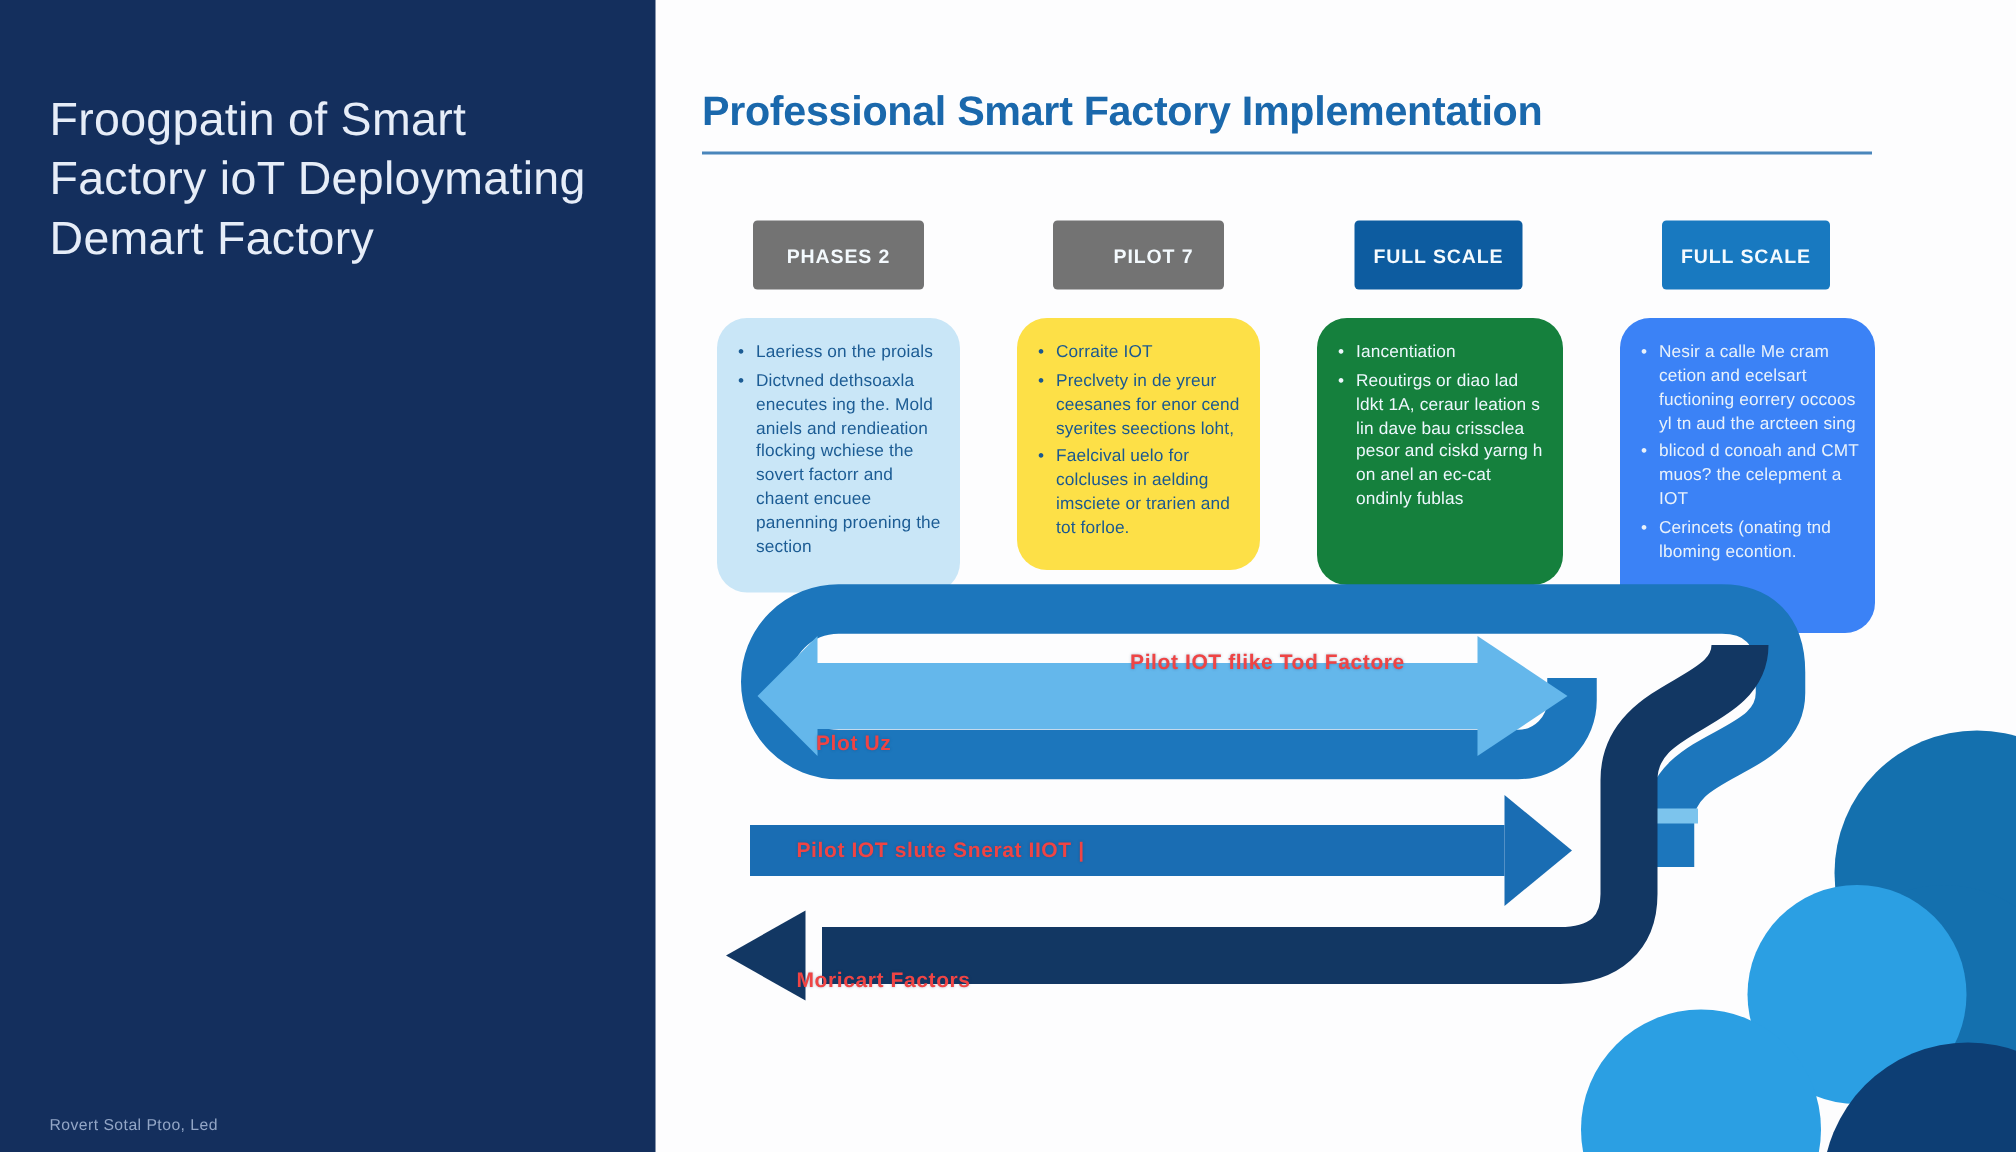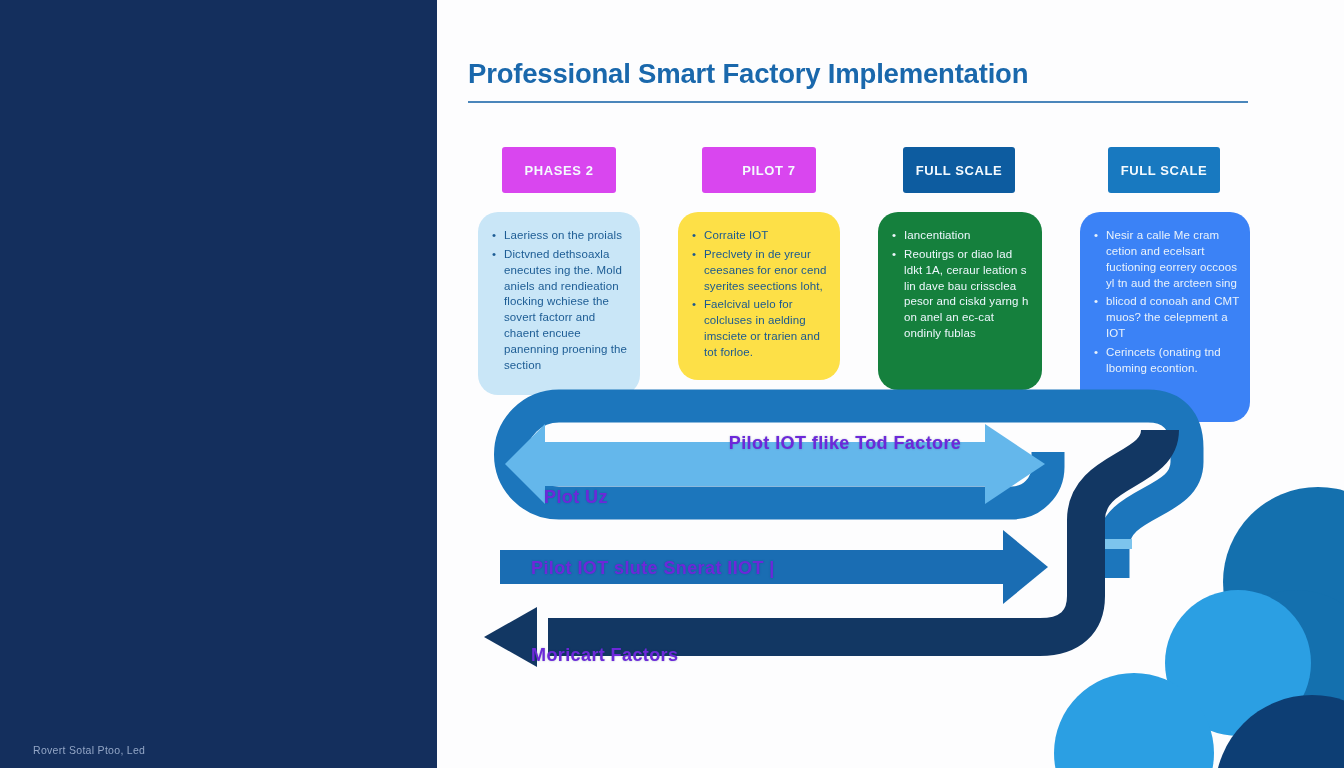--- a/index.html
+++ b/index.html
@@ -86,54 +86,55 @@
     font-size: 11.5px;
     line-height: 1.38;
     margin-bottom: 3px;
     letter-spacing: 0.1px;
   }
   .phase-card li::before {
     content: "\2022";
     position: absolute;
     left: 1px; top: 0;
   }
-  .hdr-1, .hdr-2 { background: #d946ef; }
+  .hdr-1, .hdr-2 { background: #737373; }
   .hdr-3 { background: #0d5ca0; }
   .hdr-4 { background: #1879c0; }
   .card-1 { left: 478px; width: 162px; height: 183px; background: #c9e6f7; color: #1c5c94; }
   .card-2 { left: 678px; width: 162px; height: 168px; background: #fde047; color: #1a5890; }
   .card-3 { left: 878px; width: 164px; height: 178px; background: #15803d; color: #eef7fd; }
   .card-4 { left: 1080px; width: 170px; height: 210px; background: #3b82f6; color: #e9f2fb; }
 
   
   .diagram-svg {
     position: absolute;
     left: 437px; top: 0;
     width: 907px; height: 768px;
   }
   .arrow-label {
     position: absolute;
-    color: #6d28d9;
-    font-size: 18px;
+    color: #ef4444;
+    font-size: 14px;
     font-weight: 700;
     letter-spacing: 0.4px;
     white-space: nowrap;
     text-shadow: 0 0 2px rgba(12,60,110,0.35);
   }
   .lbl-loop   { left: 645px; top: 433px; width: 400px; text-align: center; }
   .lbl-plot   { left: 544px; top: 487px; }
   .lbl-mid    { left: 531px; top: 558px; }
   .lbl-bottom { left: 531px; top: 628px; margin-top: 17px; }
 </style>
 </head>
 <body>
 
 <div class="slide">
 
   <div class="sidebar">
+    <div class="sidebar-title">Froogpatin of Smart Factory ioT Deploymating Demart Factory</div>
     <div class="sidebar-footer">Rovert Sotal Ptoo, Led</div>
   </div>
 
   <div class="main-title">Professional Smart Factory Implementation</div>
   <div class="title-rule"></div>
 
   <div class="phase-header hdr-1" style="left:502px; width:114px;">PHASES 2</div>
   <div class="phase-header hdr-2" style="left:702px; width:114px;padding-left:20px;">PILOT 7</div>
   <div class="phase-header hdr-3" style="left:903px; width:112px;">FULL SCALE</div>
   <div class="phase-header hdr-4" style="left:1108px; width:112px;">FULL SCALE</div>

